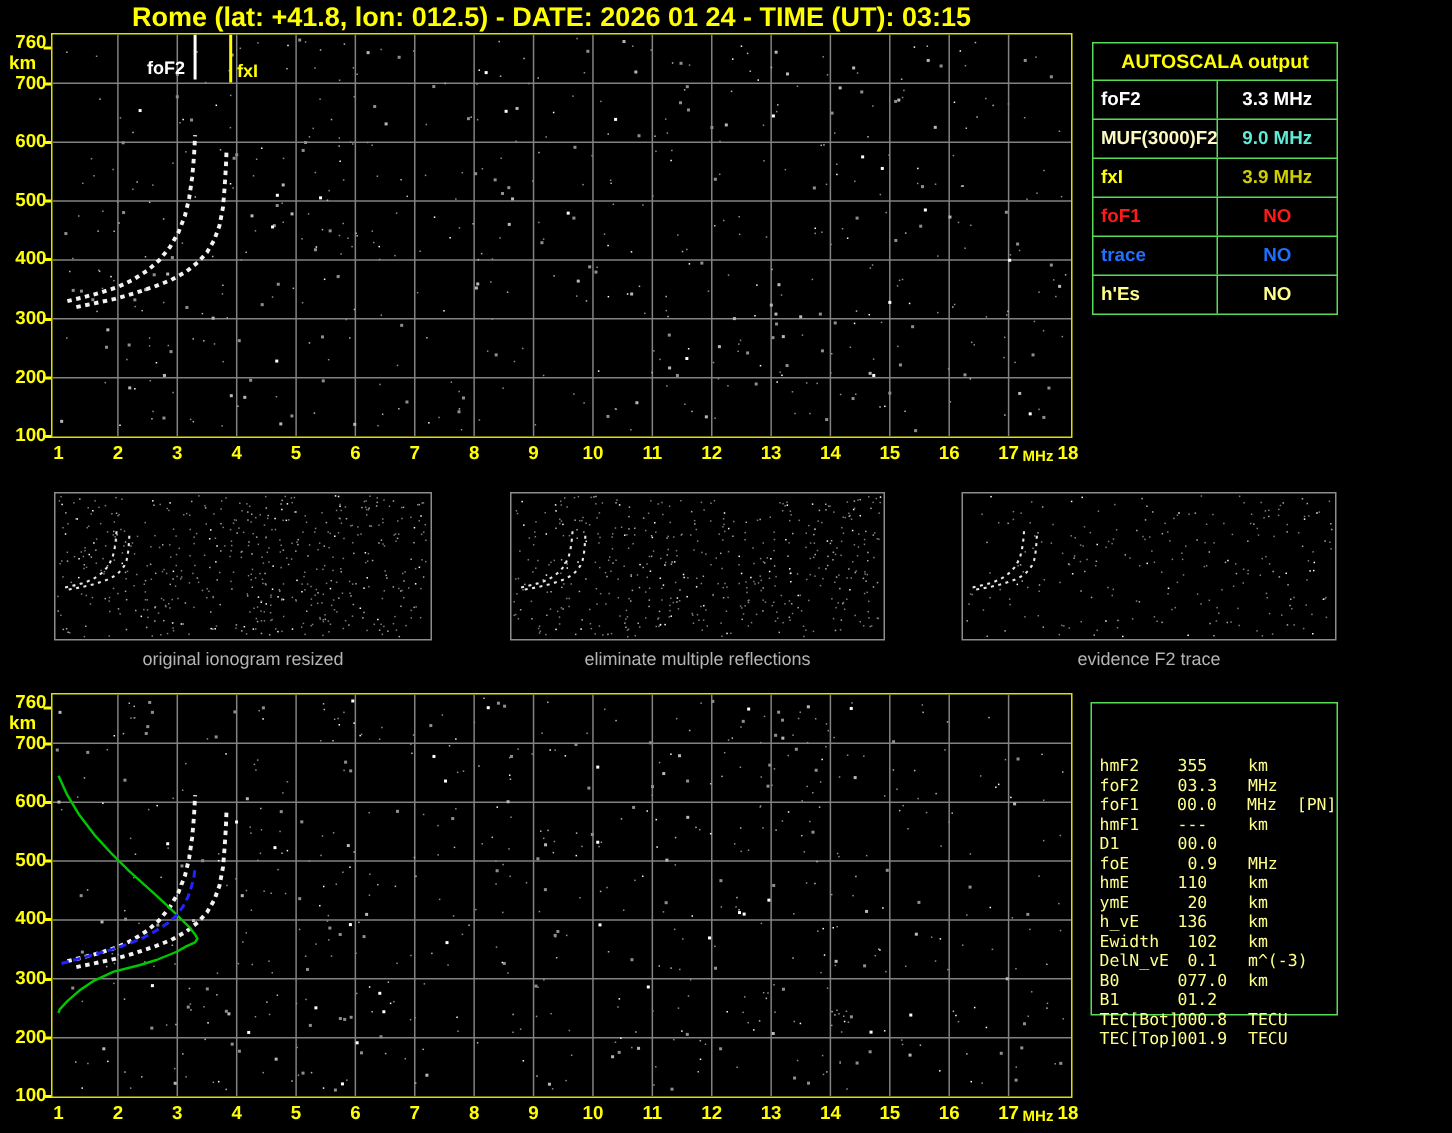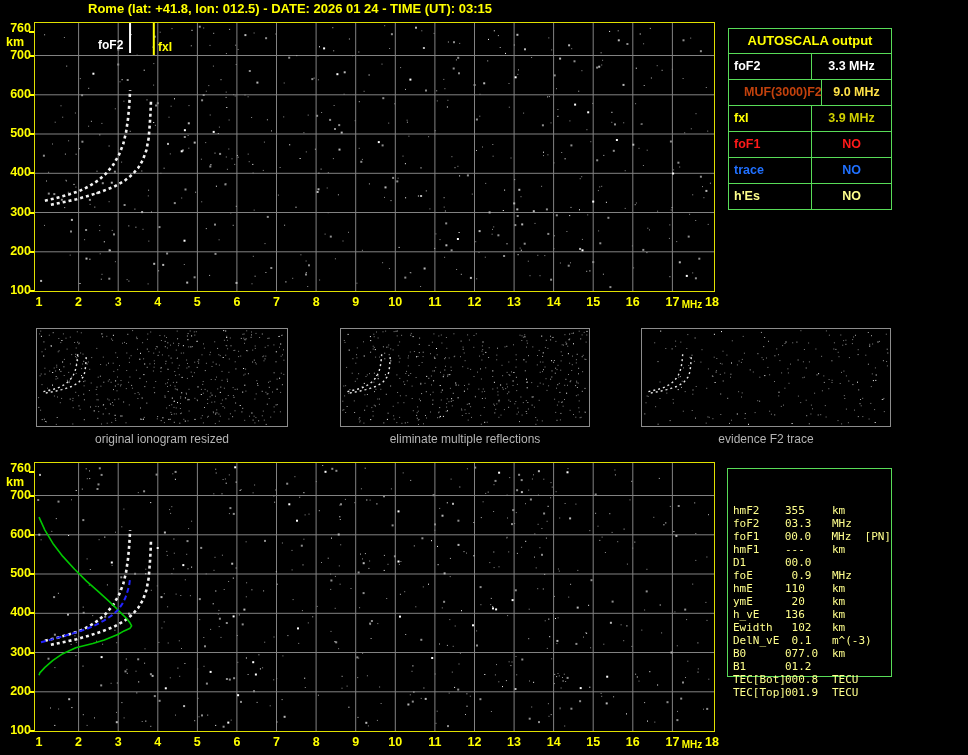--- a/index.html
+++ b/index.html
@@ -1,18 +1,18 @@
 <!DOCTYPE html>
 <html><head>
 <meta charset="utf-8">
 <style>
   html,body{margin:0;padding:0;}
   body{width:968px;height:755px;background:#000;position:relative;overflow:hidden;
        font-family:"Liberation Sans",sans-serif;}
-  .title{position:absolute;left:88px;top:1px;color:#ffff00;font-weight:bold;font-size:13px;white-space:nowrap;}
+  .title{position:absolute;left:88px;top:1px;color:#ffff00;font-weight:bold;font-size:18px;white-space:nowrap;}
   .plot{position:absolute;border:1px solid #e0e000;background:#000;box-sizing:border-box;}
   .plot svg{position:absolute;left:0;top:0;}
   .ylab{position:absolute;left:0;width:31px;text-align:right;color:#ffff00;font-weight:bold;
         font-size:12.5px;line-height:13px;white-space:nowrap;}
   .ylab.unit{text-align:left;padding-left:6px;}
   .xlab{position:absolute;color:#ffff00;font-weight:bold;font-size:12.5px;transform:translateX(-50%);white-space:nowrap;}
   .xunit{position:absolute;color:#ffff00;font-weight:bold;font-size:10px;transform:translateX(-50%);white-space:nowrap;}
   .tick{position:absolute;width:5px;height:2px;background:#ffff00;}
   .marker-label{position:absolute;font-weight:bold;font-size:12px;white-space:nowrap;}
   .as-box{position:absolute;left:728px;top:28px;width:164px;box-sizing:border-box;}
@@ -633,22 +633,22 @@
 <div class="marker-label" style="left:98px;top:38px;color:#ffffff;">foF2</div>
 <div class="marker-label" style="left:158px;top:40px;color:#ffff00;">fxI</div>
 
 <div class="as-box" id="autoscala-box">
   <div class="as-header">AUTOSCALA output</div>
 <div class="as-row">
       <div class="as-label" style="color: rgb(255, 255, 255);">foF2</div>
       <div class="as-value" style="color: rgb(255, 255, 255);">3.3 MHz</div>
     </div>
     <div class="as-row">
-      <div class="as-label" style="color: #c2410c; margin-left: 10px;">MUF(3000)F2</div>
-      <div class="as-value" style="color: #fde047;">9.0 MHz</div>
+      <div class="as-label" style="color: #fef9c3;">MUF(3000)F2</div>
+      <div class="as-value" style="color: #5eead4;">9.0 MHz</div>
     </div>
     <div class="as-row">
       <div class="as-label" style="color: rgb(255, 255, 0);">fxI</div>
       <div class="as-value" style="color: rgb(207, 207, 0);">3.9 MHz</div>
     </div>
     <div class="as-row">
       <div class="as-label" style="color: rgb(255, 26, 26);">foF1</div>
       <div class="as-value" style="color: rgb(255, 26, 26);">NO</div>
     </div>
     <div class="as-row">

